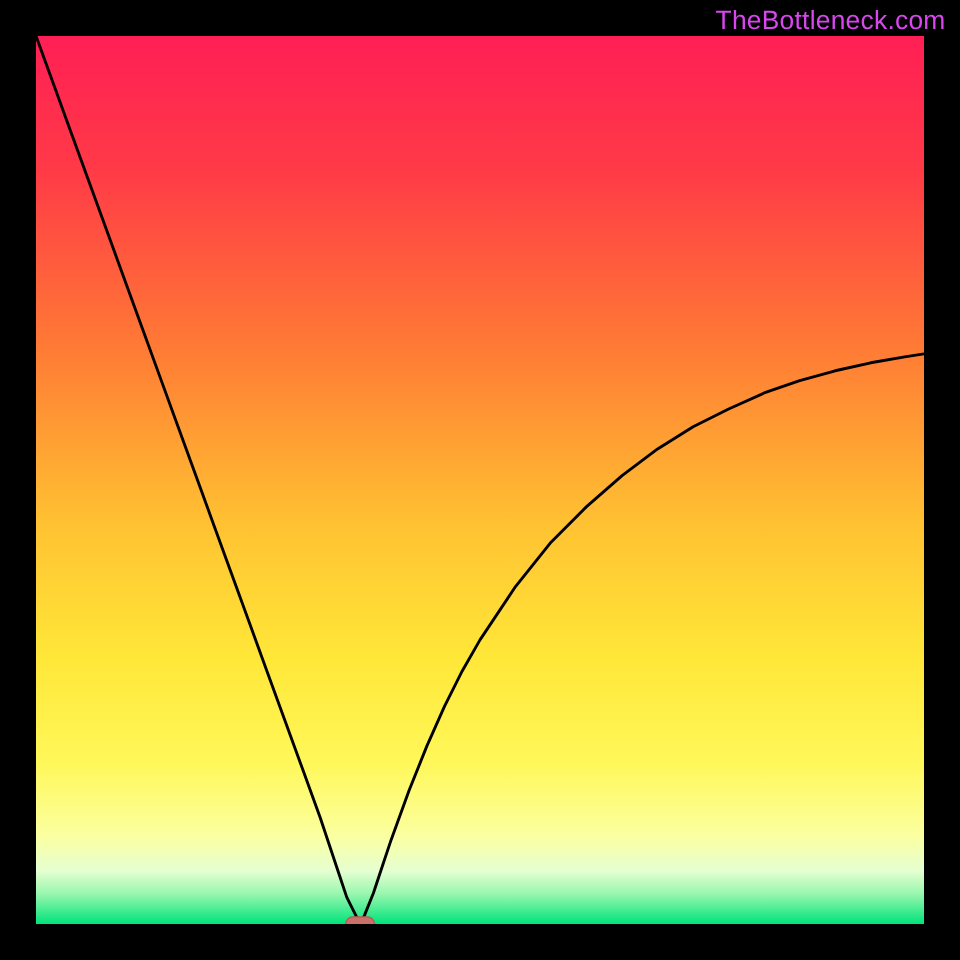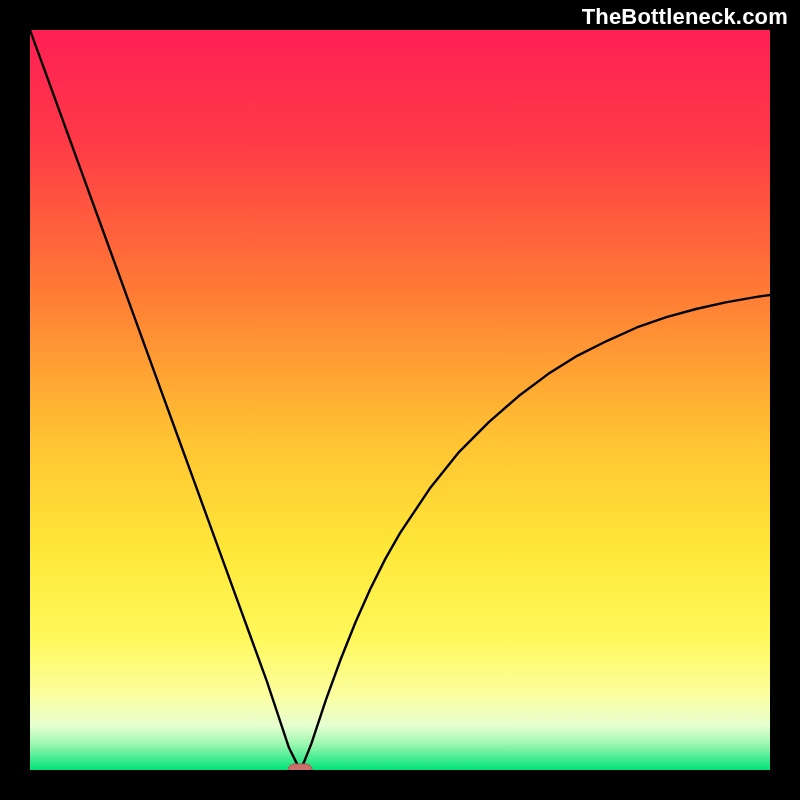--- a/index.html
+++ b/index.html
@@ -14,23 +14,23 @@
   .stage {
     position: relative;
     width: 800px;
     height: 800px;
     background: #000;
   }
   .watermark {
     position: absolute;
     top: 4px;
     right: 12px;
-    color: #ffffff;
+    color: #d946ef;
     font-size: 22px;
-    font-weight: 700;
+    font-weight: 400;
     letter-spacing: 0.2px;
     z-index: 10;
   }
   .plot {
     position: absolute;
     left: 30px;
     top: 30px;
     width: 740px;
     height: 740px;
   }

